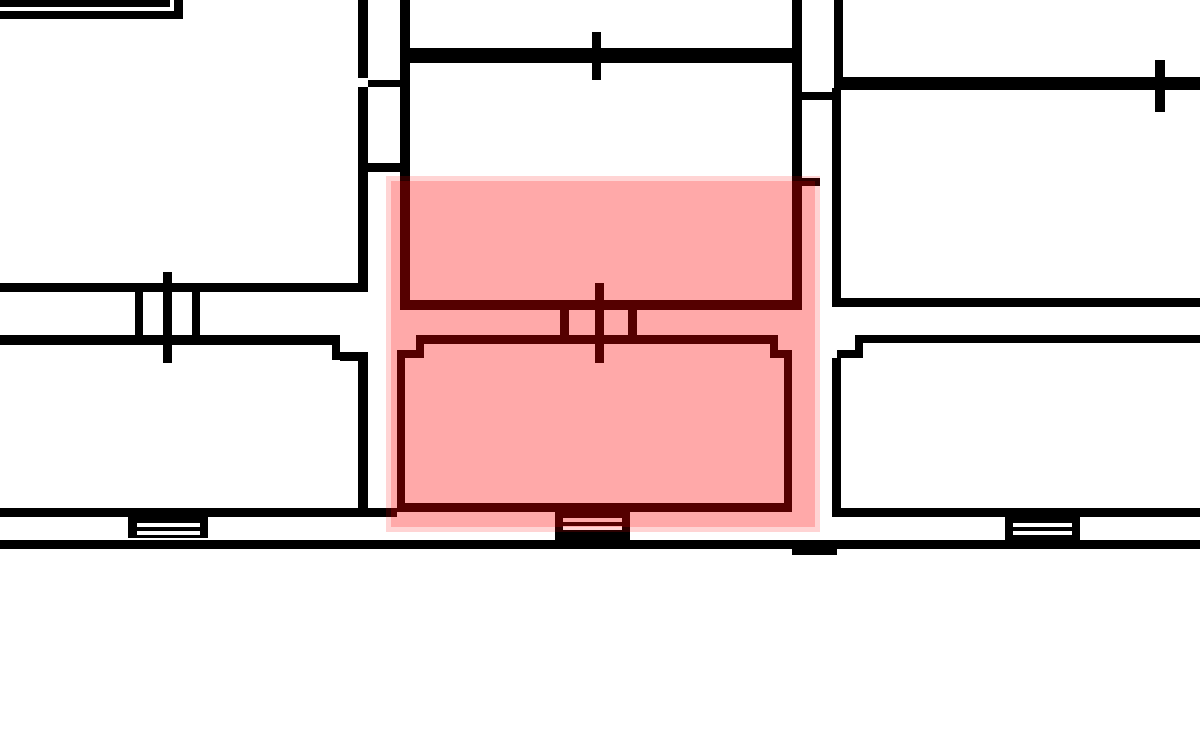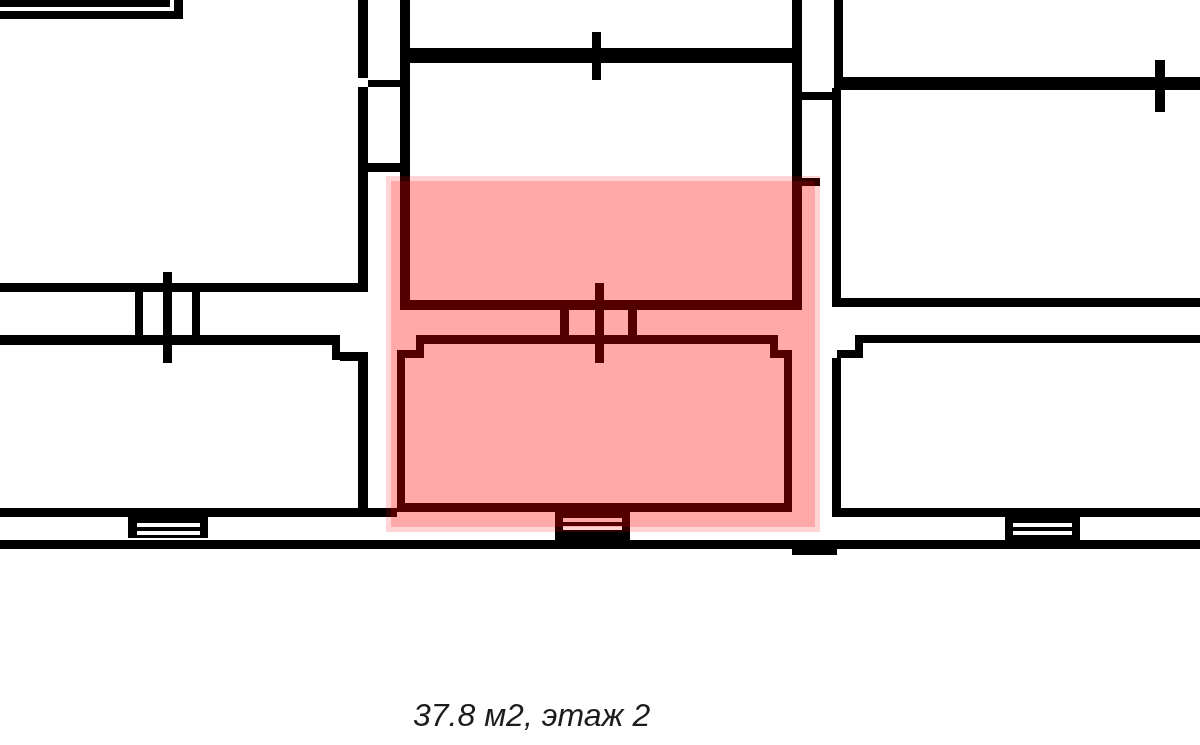--- a/index.html
+++ b/index.html
@@ -91,16 +91,13 @@
       <rect x="137" y="531" width="63" height="4" fill="#ffffff"></rect>
       <rect x="555" y="512" width="75" height="28" fill="#000000"></rect>
       <rect x="563" y="518" width="59" height="4" fill="#ffffff"></rect>
       <rect x="563" y="526" width="59" height="4" fill="#ffffff"></rect>
       <rect x="1005" y="516" width="75" height="24" fill="#000000"></rect>
       <rect x="1013" y="523" width="59" height="4" fill="#ffffff"></rect>
       <rect x="1013" y="531" width="59" height="4" fill="#ffffff"></rect>
       <rect x="386" y="176" width="434" height="356" fill="#ff0002" fill-opacity="0.17"></rect>
       <rect x="391" y="181" width="424" height="346" fill="#ff0002" fill-opacity="0.2"></rect>
     </svg>
-  <div class="caption" style="color: rgb(28, 28, 28);">
-    <span>37.8 м2, этаж 2</span>
-  </div>
 </div>
 
 </body></html>

